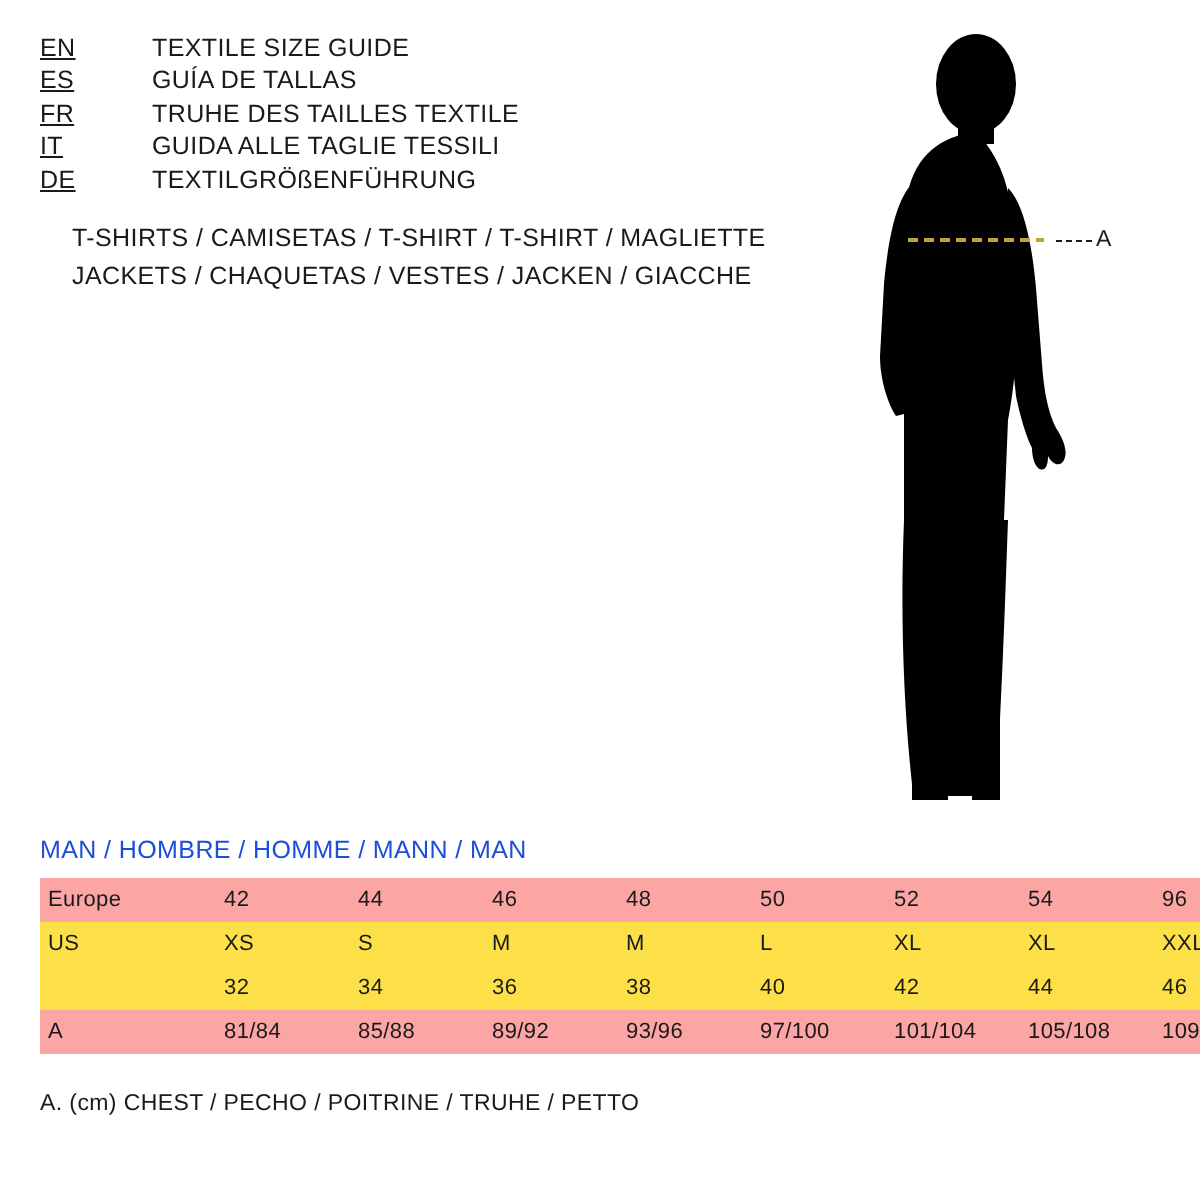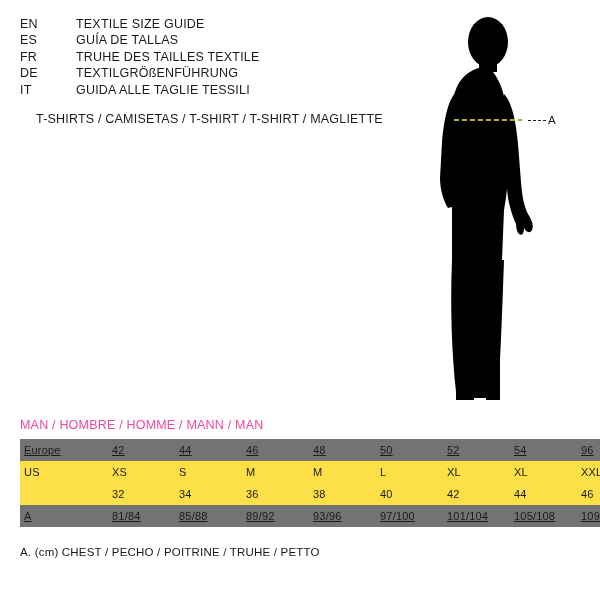--- a/index.html
+++ b/index.html
@@ -32,20 +32,21 @@
     display: flex;
     align-items: baseline;
     font-size: 12.5px;
     line-height: 16.4px;
     letter-spacing: 0.2px;
   }
   .lang-code {
     width: 38px;
     flex: 0 0 38px;
     color: #1a1a1a;
+    text-decoration: underline;
   }
   .lang-text {
     flex: 1 1 auto;
     color: #1a1a1a;
     margin-left: 18px;
   }
 
   
   .cat-block {
     position: absolute;
@@ -88,21 +89,21 @@
   
   .table-area {
     position: absolute;
     left: 20px;
     top: 418px;
     width: 560px;
   }
   .man-title {
     font-size: 12.5px;
     letter-spacing: 0.2px;
-    color: #ec4899;
+    color: #1d4ed8;
     margin-bottom: 7px;
   }
   table.size-table {
     border-collapse: collapse;
     width: 560px;
     font-size: 11px;
     table-layout: fixed;
   }
   table.size-table td, table.size-table th {
     padding: 3px 0 3px 0;
@@ -112,21 +113,21 @@
     letter-spacing: 0.2px;
     height: 16px;
     vertical-align: middle;
   }
   .row-head td {
     background: #cfcfcf;
     font-size: 11px;
     padding-left: 4px;
   }
   .row-alt td { background: #fde047; }
-  .row-plain td { background: #737373; text-decoration: underline; }
+  .row-plain td { background: #fca5a5; }
   .col-label { width: 88px; padding-left: 4px !important; }
   .cell { width: 67px; }
 
   .footnote {
     position: absolute;
     left: 20px;
     top: 546px;
     font-size: 11.5px;
     letter-spacing: 0.2px;
     color: #1a1a1a;
@@ -144,31 +145,32 @@
     </div>
     <div class="lang-row">
       <span class="lang-code">ES</span>
       <span class="lang-text">GUÍA DE TALLAS</span>
     </div>
     <div class="lang-row">
       <span class="lang-code">FR</span>
       <span class="lang-text">TRUHE DES TAILLES TEXTILE</span>
     </div>
     <div class="lang-row">
+      <span class="lang-code">IT</span>
+      <span class="lang-text">GUIDA ALLE TAGLIE TESSILI</span>
+    </div>
+    <div class="lang-row">
       <span class="lang-code">DE</span>
       <span class="lang-text">TEXTILGRÖßENFÜHRUNG</span>
     </div>
-    <div class="lang-row">
-      <span class="lang-code">IT</span>
-      <span class="lang-text">GUIDA ALLE TAGLIE TESSILI</span>
-    </div>
   </div>
 
   <div class="cat-block">
     <div class="cat-line">T-SHIRTS / CAMISETAS / T-SHIRT / T-SHIRT / MAGLIETTE</div>
+    <div class="cat-line">JACKETS / CHAQUETAS / VESTES / JACKEN / GIACCHE</div>
   </div>
 
   <div class="figure-wrap">
     <svg class="figure-svg" width="200" height="400" viewBox="0 0 200 400">
 
       <ellipse cx="88" cy="32" rx="20" ry="25" fill="#000000"></ellipse>
 
       <rect x="79" y="50" width="18" height="12" fill="#000000"></rect>
 
       <path d="M88 56 C70 58 58 68 54 86 L48 132 C46 150 48 170 52 190 L52 250

